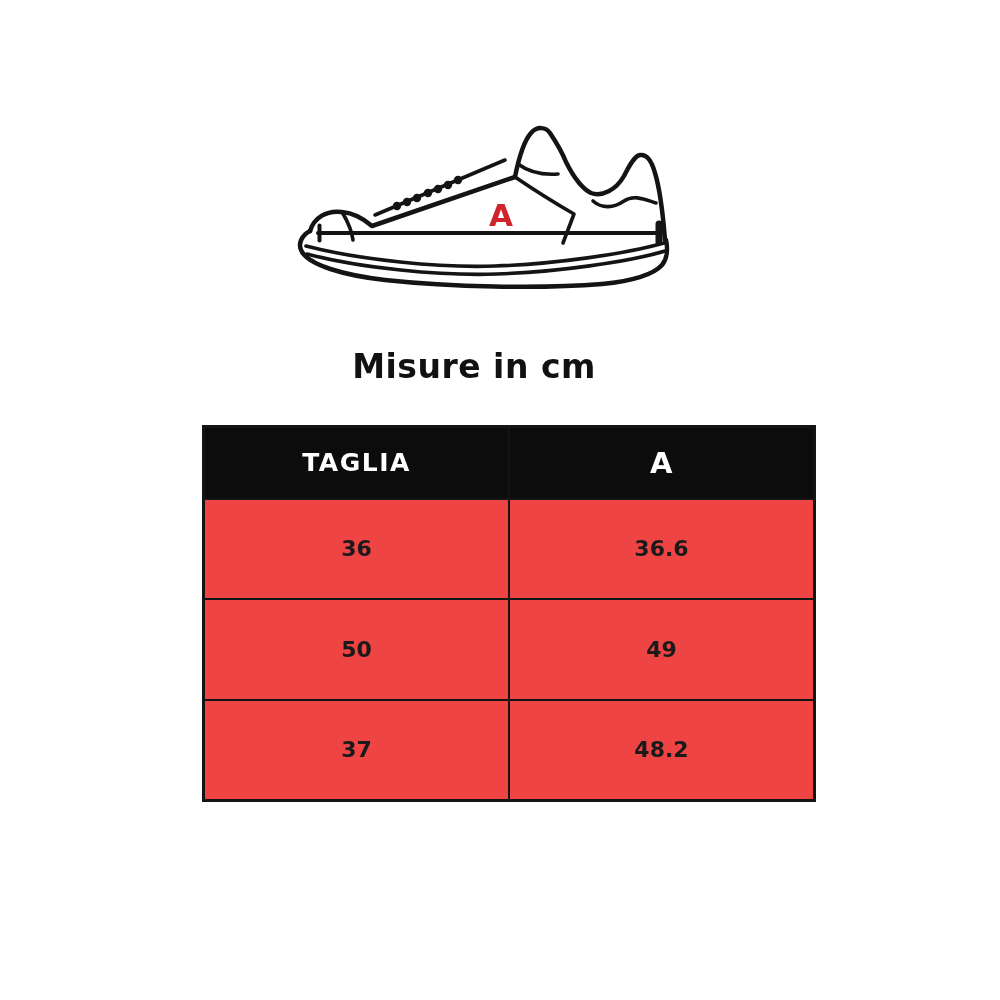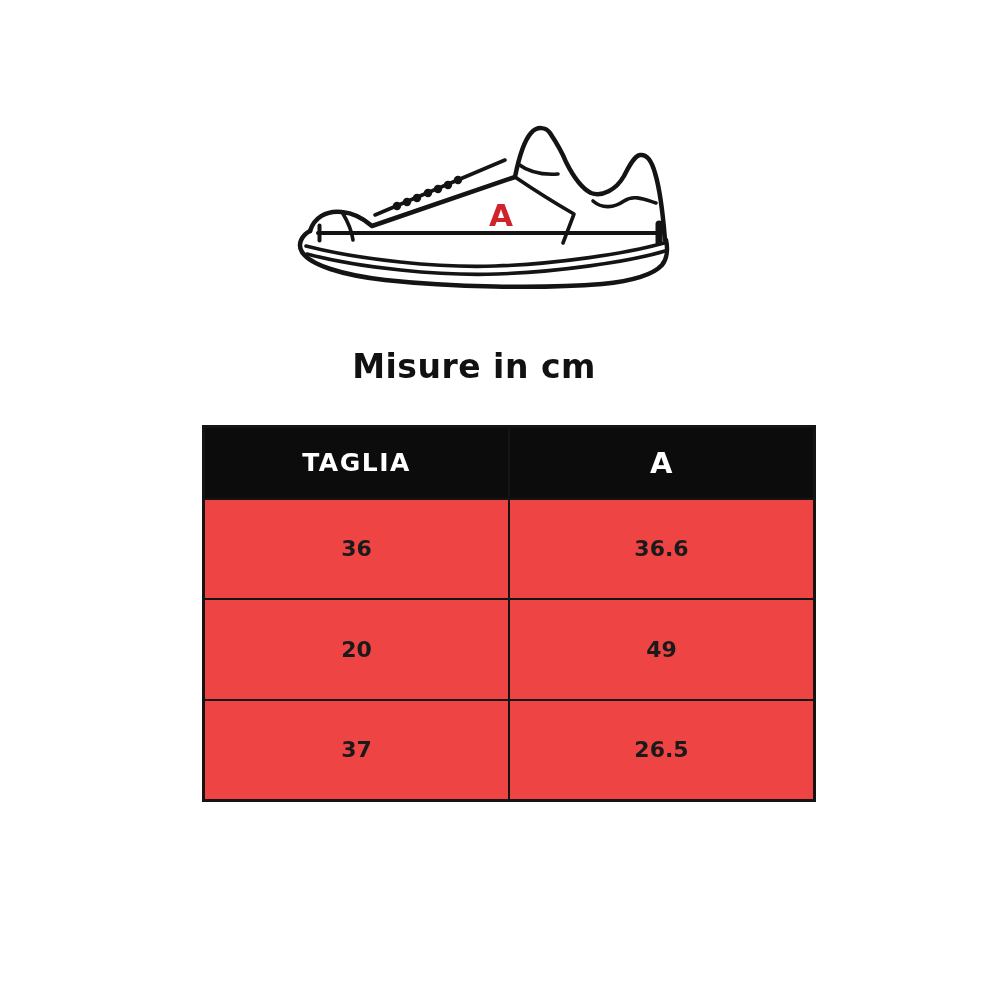--- a/index.html
+++ b/index.html
@@ -119,23 +119,23 @@
         <th class="col-size" style="background-color: rgb(12, 12, 12);">TAGLIA</th>
         <th class="col-measure" style="background-color: rgb(12, 12, 12);">A</th>
       </tr>
     </thead>
     <tbody>
       <tr>
         <td>36</td>
         <td>36.6</td>
       </tr>
       <tr>
-        <td>20</td>
+        <td>50</td>
         <td>49</td>
       </tr>
       <tr>
         <td>37</td>
-        <td>26.5</td>
+        <td>48.2</td>
       </tr>
     </tbody>
   </table>
 
 </div>
 
 </body></html>

